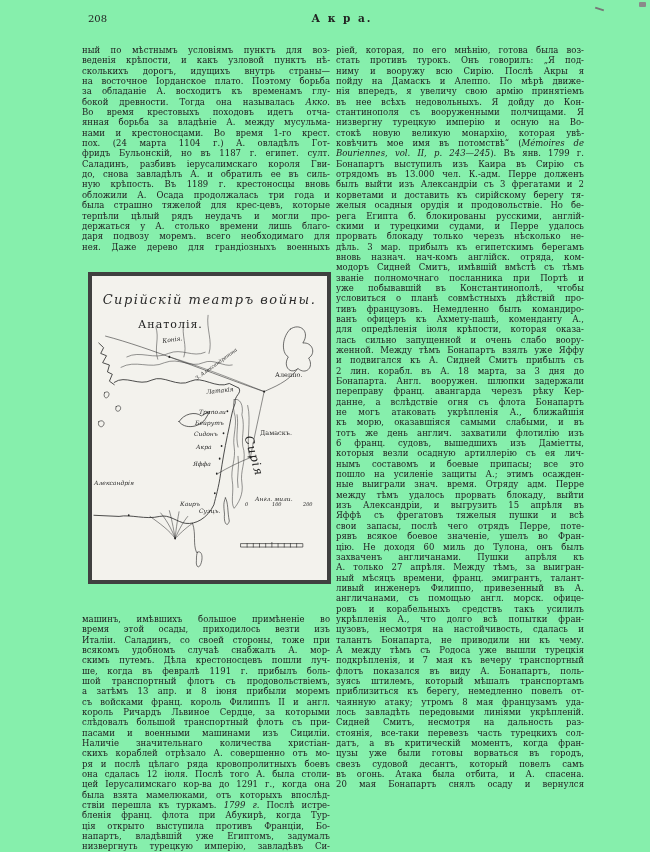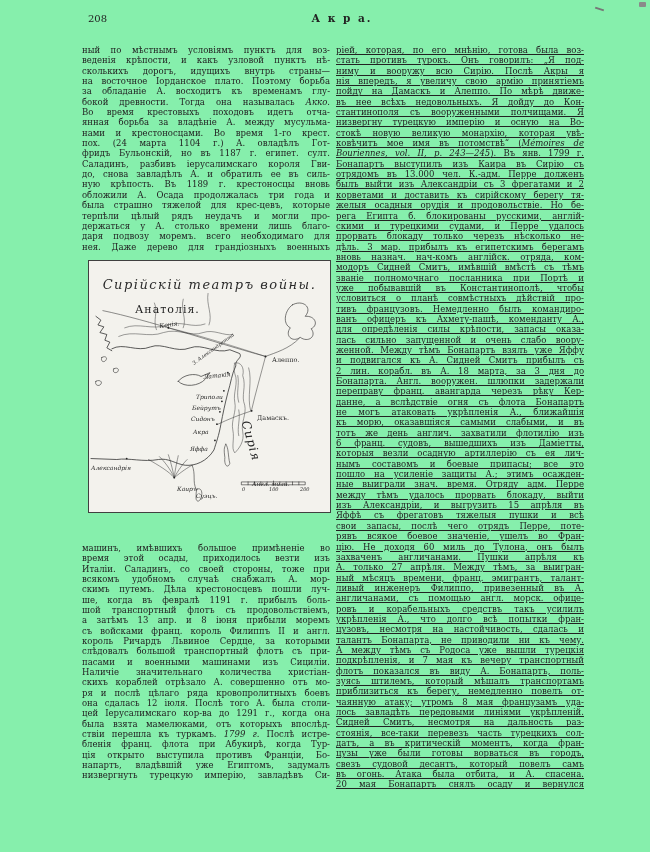--- a/index.html
+++ b/index.html
@@ -8,31 +8,31 @@
     background:#86efac; color:#222;
     font-family:"DejaVu Serif","Liberation Serif",serif;
   }
   .page-num { position:absolute; left:88px; top:13px; font-size:10px; }
   .header-title {
     position:absolute; left:0; right:0; top:12px; text-align:center;
     font-size:10.5px; font-weight:bold; letter-spacing:2px;margin-left:34px;
   }
   .col { position:absolute; top:45px; }
   .col-left  { left:82px;  width:248px; }
-  .col-right { left:336px; width:248px;text-decoration:underline; }
+  .col-right { left:336px; width:248px; }
   .tline {
     height:10.35px; line-height:10.35px; font-size:8.5px;
     text-align:justify; text-align-last:justify; overflow:hidden;
     white-space:nowrap;
   }
   .tline i { font-style:italic; }
   .map-figure {
     position:relative; box-sizing:border-box;
-    width:243px; height:253px; margin:8px 0 30px 6px;
-    border:1px solid #404040; background:#f3f2ed;
+    width:243px; height:312px; margin:20px 0 30px 6px;
+    border:4px solid #404040; background:#f3f2ed;
   }
   .map-svg { position:absolute; left:0; top:0; width:100%; height:100%; }
   .map-title {
     position:absolute; left:0; right:0; top:16px; text-align:center;
     font-style:italic; font-size:13px; letter-spacing:1.5px; color:#2b2b2b;
   }
   .map-region {
     position:absolute; left:46px; top:42px;
     font-size:11px; letter-spacing:1px; color:#1e1e1e;
   }
@@ -195,22 +195,22 @@
         <div class="tline">напартъ, владѣвшій уже Египтомъ, задумалъ</div>
         <div class="tline">низвергнуть турецкую имперію, завладѣвъ Си-</div>
       </div>
   </div>
 
   <div class="col col-right">
     <div>
         <div class="tline">ріей, которая, по его мнѣнію, готова была воз-</div>
         <div class="tline">стать противъ турокъ. Онъ говорилъ: „Я под-</div>
         <div class="tline">ниму и вооружу всю Сирію. Послѣ Акры я</div>
+        <div class="tline">пойду на Дамаскъ и Алеппо. По мѣрѣ движе-</div>
         <div class="tline">нія впередъ, я увеличу свою армію принятіемъ</div>
-        <div class="tline">пойду на Дамаскъ и Алеппо. По мѣрѣ движе-</div>
         <div class="tline">въ нее всѣхъ недовольныхъ. Я дойду до Кон-</div>
         <div class="tline">стантинополя съ вооруженными полчищами. Я</div>
         <div class="tline">низвергну турецкую имперію и осную на Во-</div>
         <div class="tline">стокѣ новую великую монархію, которая увѣ-</div>
         <div class="tline">ковѣчитъ мое имя въ потомствѣ“ (<i>Mémoires de</i></div>
         <div class="tline"><i>Bouriennes, vol. II, p. 243—245</i>). Въ янв. 1799 г.</div>
         <div class="tline">Бонапартъ выступилъ изъ Каира въ Сирію съ</div>
         <div class="tline">отрядомъ въ 13.000 чел. К.-адм. Перре долженъ</div>
         <div class="tline">былъ выйти изъ Александріи съ 3 фрегатами и 2</div>
         <div class="tline">корветами и доставить къ сирійскому берегу тя-</div>
@@ -219,21 +219,21 @@
         <div class="tline">скими и турецкими судами, и Перре удалось</div>
         <div class="tline">прорвать блокаду только черезъ нѣсколько не-</div>
         <div class="tline">дѣль. 3 мар. прибылъ къ египетскимъ берегамъ</div>
         <div class="tline">вновь назнач. нач-комъ англійск. отряда, ком-</div>
         <div class="tline">модоръ Сидней Смитъ, имѣвшій вмѣстѣ съ тѣмъ</div>
         <div class="tline">званіе полномочнаго посланника при Портѣ и</div>
         <div class="tline">уже побывавшій въ Константинополѣ, чтобы</div>
         <div class="tline">условиться о планѣ совмѣстныхъ дѣйствій про-</div>
         <div class="tline">тивъ французовъ. Немедленно былъ командиро-</div>
         <div class="tline">ванъ офицеръ къ Ахмету-пашѣ, коменданту А.,</div>
-        <div class="tline">для опредѣленія силы крѣпости, запасы оказа-</div>
+        <div class="tline">для опредѣленія іюля крѣпости, которая оказа-</div>
         <div class="tline">лась сильно запущенной и очень слабо воору-</div>
         <div class="tline">женной. Между тѣмъ Бонапартъ взялъ уже Яффу</div>
         <div class="tline">и подвигался къ А. Сидней Смитъ прибылъ съ</div>
         <div class="tline">2 лин. корабл. въ А. 18 марта, за 3 дня до</div>
         <div class="tline">Бонапарта. Англ. вооружен. шлюпки задержали</div>
         <div class="tline">переправу франц. авангарда черезъ рѣку Кер-</div>
         <div class="tline">данне, а вслѣдствіе огня съ флота Бонапартъ</div>
         <div class="tline">не могъ атаковать укрѣпленія А., ближайшія</div>
         <div class="tline">къ морю, оказавшіяся самыми слабыми, и въ</div>
         <div class="tline">тотъ же день англич. захватили флотилію изъ</div>

